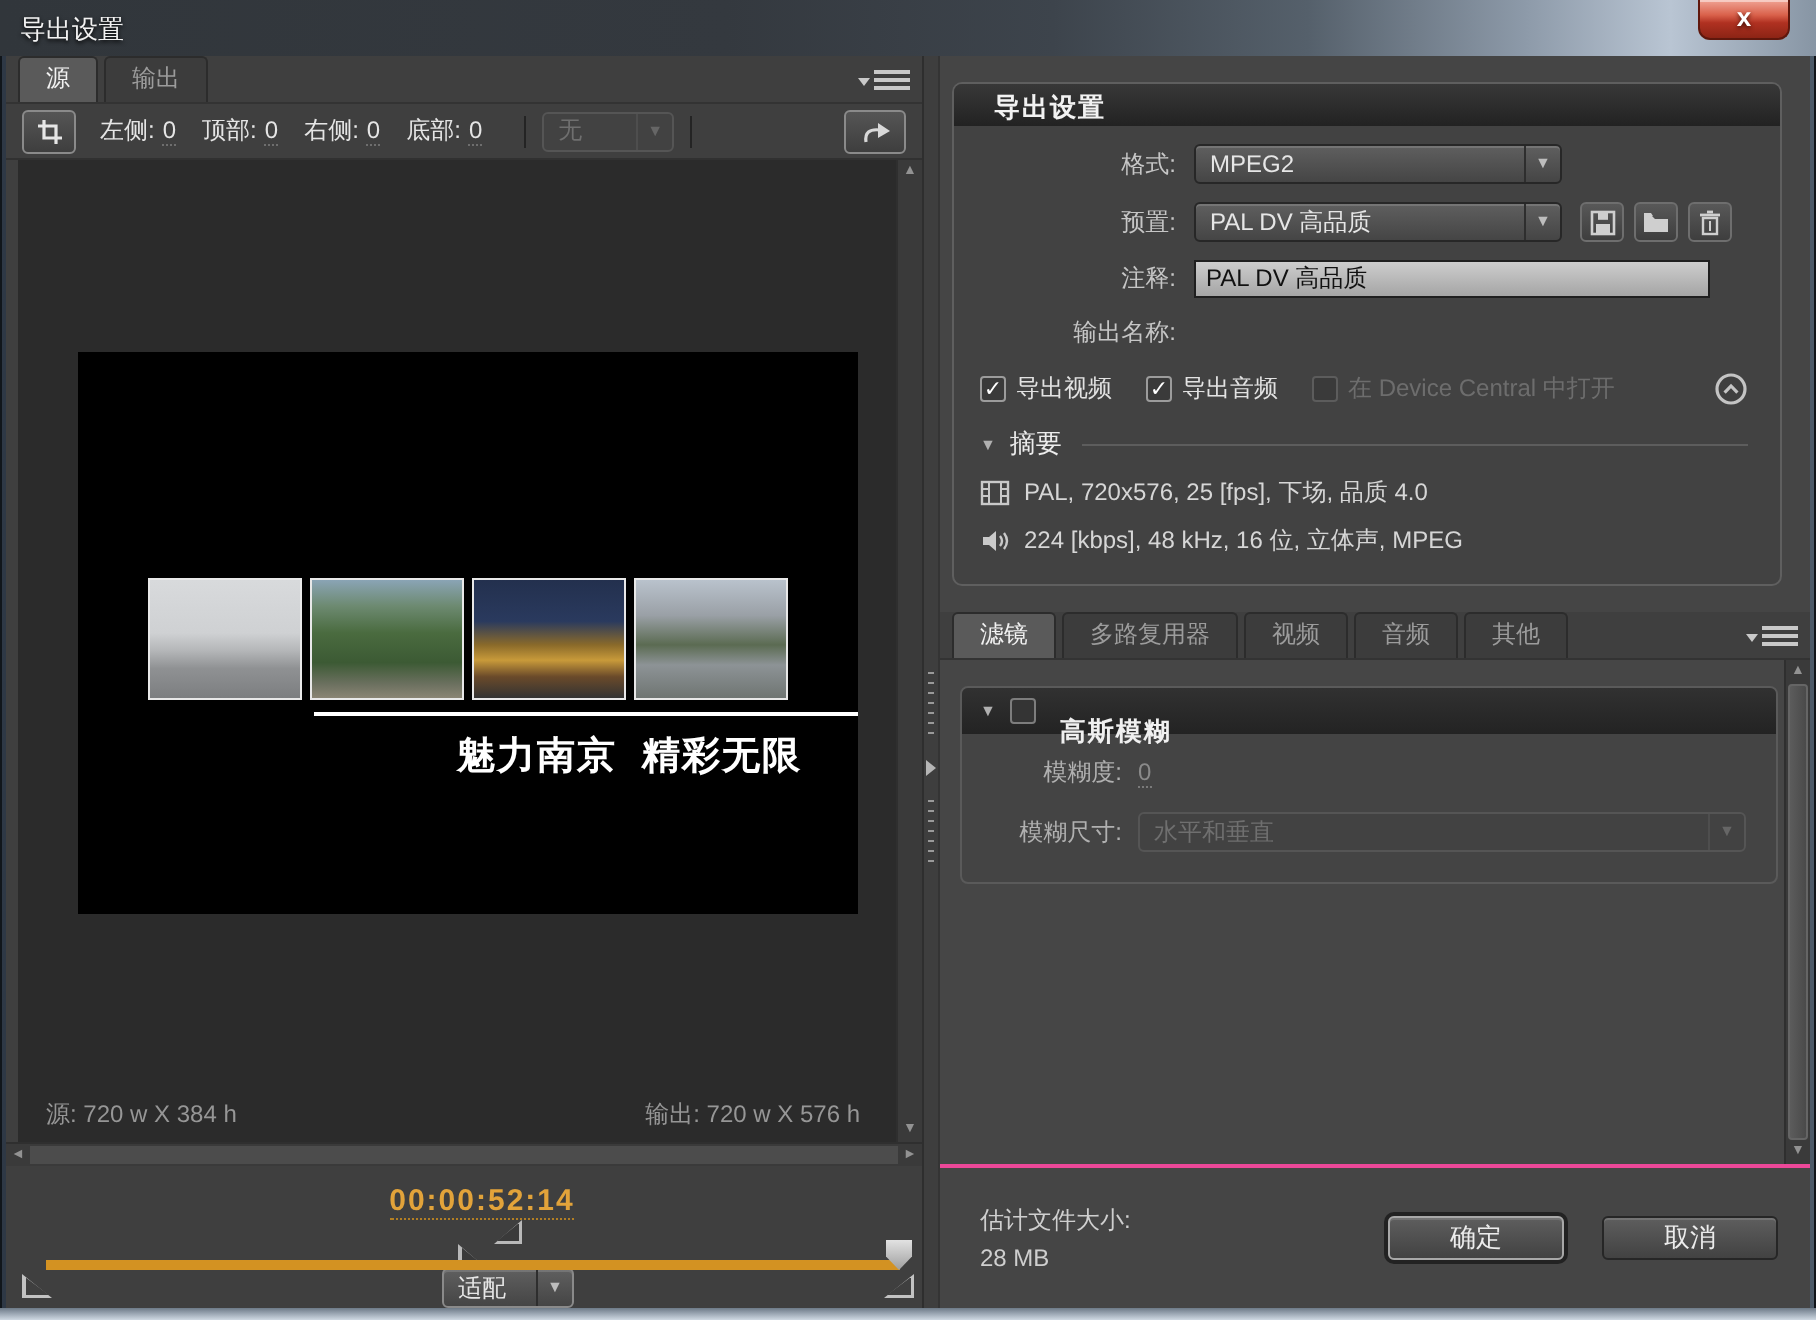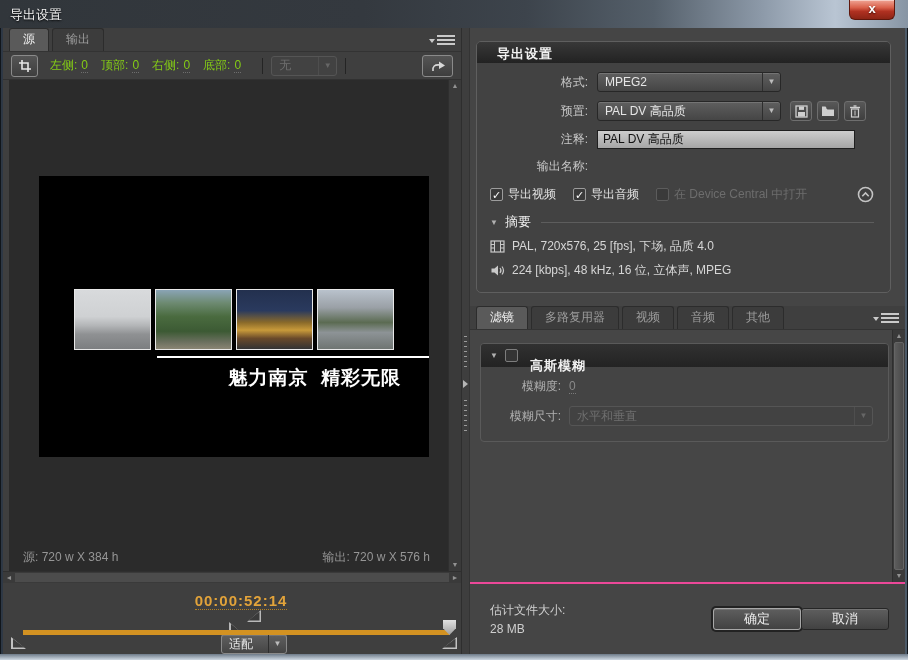--- a/index.html
+++ b/index.html
@@ -41,21 +41,21 @@
   .tab.active { background:#5a5a5a; color:#f2f2f2; }
   .panel-menu { margin-left:auto; margin-bottom:4px; width:26px; height:13px; display:flex; align-items:center; cursor:pointer; }
   .panel-menu .pm-tri { width:0; height:0; border-top:4px solid #c9c9c9; border-left:3px solid transparent; border-right:3px solid transparent; margin-right:2px; }
   .panel-menu .pm-lines { flex:1; height:11px;
     background:repeating-linear-gradient(180deg,#c9c9c9 0 2px,transparent 2px 4px); }
 
   
   .crop-toolbar { height:28px; display:flex; align-items:center; padding:0 8px; background:#3f3f3f; border-bottom:1px solid #313131; }
   .tool-btn { width:27px; height:22px; background:linear-gradient(180deg,#555,#3e3e3e); border:1px solid #8a8a8a;
     border-radius:3px; display:flex; align-items:center; justify-content:center; cursor:pointer; }
-  .crop-fields { display:flex; align-items:flex-start; margin-left:12px; color:#84cc16; }
+  .crop-fields { display:flex; align-items:flex-start; margin-left:12px; color:#e5e5e5; }
   .crop-field { margin-right:13px; white-space:nowrap; }
   .crop-field .cf-val { margin-left:4px; border-bottom:1px dotted #6e6e6e; }
   .vsep { width:1px; height:16px; background:#242424; margin:0 8px; }
   .dd { height:20px; display:flex; align-items:center; background:linear-gradient(180deg,#5f5f5f,#454545);
     border:1px solid #272727; border-radius:3px; box-shadow:inset 0 1px 0 rgba(255,255,255,.14); cursor:pointer; }
   .dd .dd-text { flex:1; padding:0 7px; color:#e6e6e6; white-space:nowrap; overflow:hidden; }
   .dd .dd-arrow { flex:0 0 18px; text-align:center; font-size:8px; color:#bdbdbd; border-left:1px solid #2e2e2e; line-height:18px; }
   .dd.disabled { background:#424242; border-color:#555; box-shadow:none; }
   .dd.disabled .dd-text { color:#6f6f6f; } .dd.disabled .dd-arrow { color:#666; border-left-color:#4e4e4e; }
   .dd-none { width:66px; }
@@ -152,21 +152,21 @@
 
   
   .rfooter { flex:0 0 72px; border-top:2px solid #ec4899; background:#454545; display:flex; align-items:center; }
   .size-block { margin-left:20px; }
   .size-block .sv { margin-top:3px; color:#cfcfcf; }
   .size-block .sl { color:#cfcfcf; }
   .btns { margin-left:auto; margin-right:16px; display:flex; }
   .btn { width:88px; height:22px; background:linear-gradient(180deg,#5e5e5e,#424242); border:1px solid #262626;
     border-radius:3px; color:#ececec; font-size:13px; text-align:center; line-height:20px; cursor:pointer;
     box-shadow:inset 0 1px 0 rgba(255,255,255,.14); }
-  .btn.primary { border-color:#a8a8a8; box-shadow:0 0 0 2px #222,inset 0 1px 0 rgba(255,255,255,.14); }
+  .btn.primary { border-color:#a8a8a8; box-shadow:0 0 0 2px #222,inset 0 1px 0 rgba(255,255,255,.14); margin-right:19px; }
 
   svg { display:block; }
 </style>
 </head>
 <body>
 
 <div class="window">
 
   <div class="titlebar">
     <span class="title">导出设置</span>

